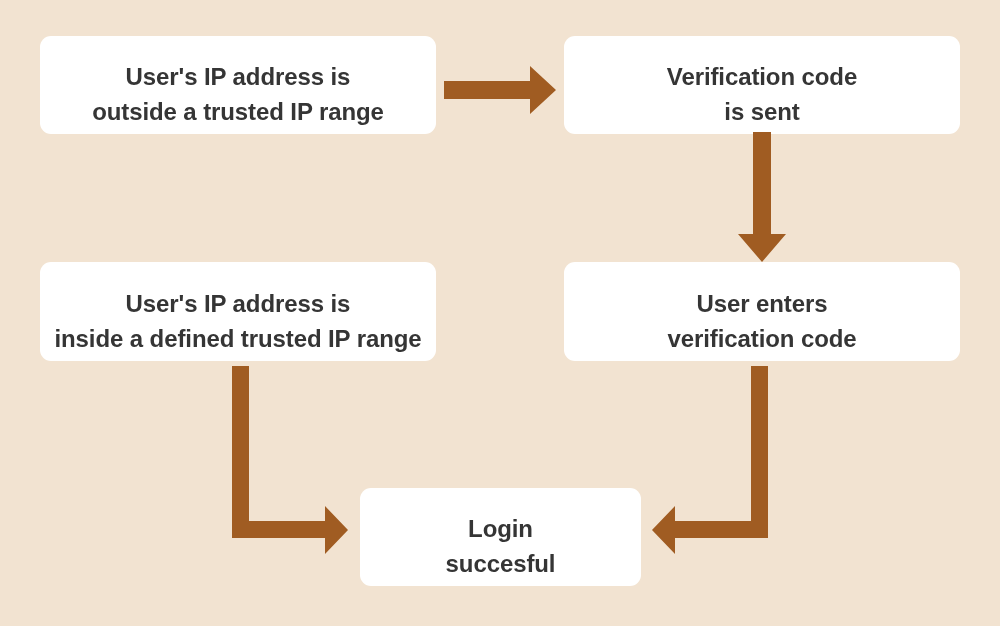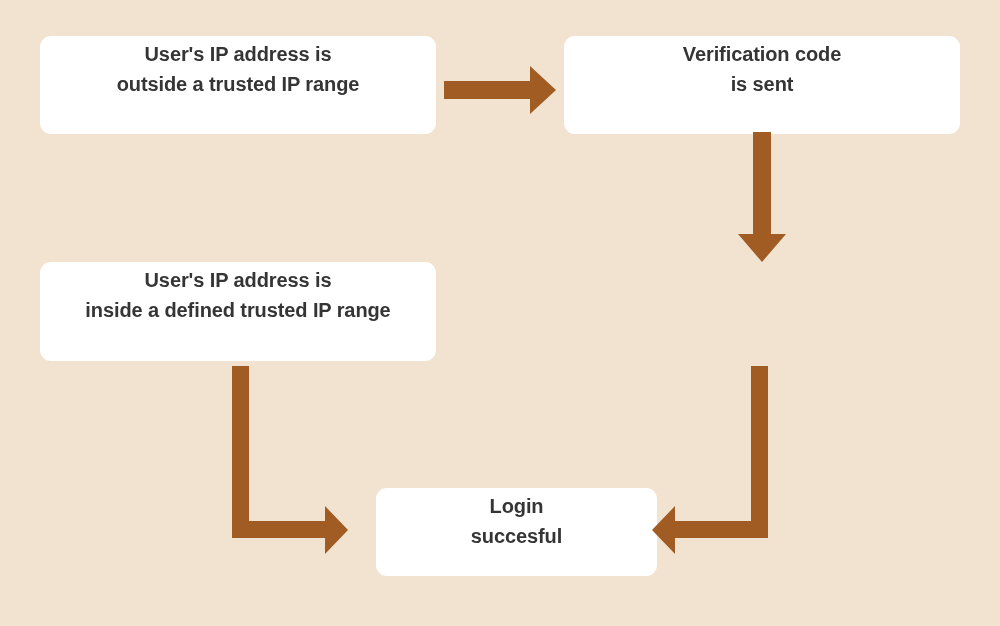--- a/index.html
+++ b/index.html
@@ -18,25 +18,25 @@
     width: 1000px;
     height: 626px;
     background: #f2e3d1;
   }
   .node {
     position: absolute;
     background: #ffffff;
     border-radius: 11px;
     box-sizing: border-box;
     display: flex;
-    align-items: flex-start;
+    align-items: flex-end;
     justify-content: center;
     text-align: center;
     color: #353535;
-    font-size: 20px;
+    font-size: 24px;
     line-height: 1.48;
     padding: 4px 10px;
     letter-spacing: -0.1px;
   }
   .node .node-label {
     display: block;
     white-space: pre-line;
   }
   .node.bold .node-label {
     font-weight: bold;
@@ -46,21 +46,21 @@
   }
   .node.normal .node-label {
     font-weight: bold;
   }
 
   
   #node-outside-range { left: 40px;  top: 36px;  width: 396px; height: 98px; }
   #node-code-sent     { left: 564px; top: 36px;  width: 396px; height: 98px; }
   #node-inside-range  { left: 40px;  top: 262px; width: 396px; height: 99px; }
   #node-enters-code   { left: 564px; top: 262px; width: 396px; height: 99px; }
-  #node-login-success { left: 360px; top: 488px; width: 281px; height: 88px; margin-left: 16px; }
+  #node-login-success { left: 360px; top: 488px; width: 281px; height: 98px; }
 
   .connector {
     position: absolute;
     overflow: visible;
   }
   #arrow-outside-to-code   { left: 444px; top: 62px;  width: 116px; height: 56px; }
   #arrow-code-to-enters    { left: 732px; top: 132px; width: 60px;  height: 134px; }
   #arrow-inside-to-login   { left: 224px; top: 366px; width: 126px; height: 186px; }
   #arrow-enters-to-login   { left: 650px; top: 366px; width: 126px; height: 186px; }
 </style>
@@ -77,20 +77,24 @@
   <div class="node normal" id="node-code-sent">
     <span class="node-label">Verification code
 is sent</span>
   </div>
 
   <div class="node semi" id="node-inside-range">
     <span class="node-label">User's IP address is
 inside a defined trusted IP range</span>
   </div>
 
+  <div class="node normal" id="node-enters-code">
+    <span class="node-label">User enters
+verification code</span>
+  </div>
 
   <div class="node normal" id="node-login-success">
     <span class="node-label">Login
 succesful</span>
   </div>
 
   <svg class="connector" id="arrow-outside-to-code" viewBox="0 0 116 56">
     <path d="M 0 19 L 86 19 L 86 4 L 112 28 L 86 52 L 86 37 L 0 37 Z" fill="#a05c22"></path>
   </svg>
 

